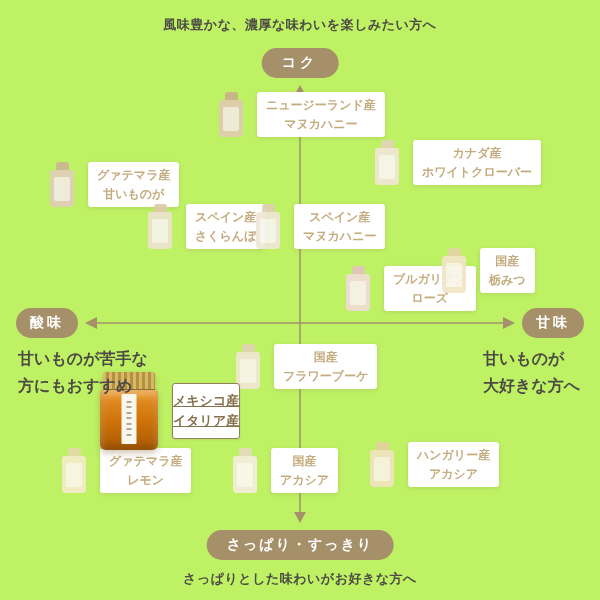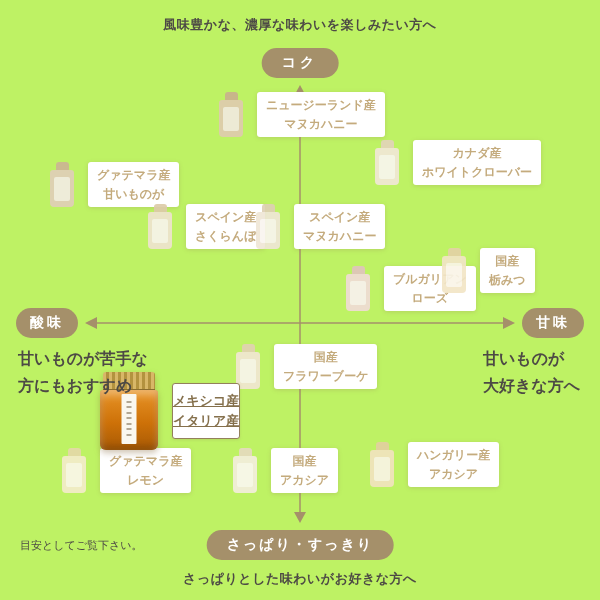--- a/index.html
+++ b/index.html
@@ -231,16 +231,15 @@
           <div class="b-strip"></div>
         </div>
     </div>
     <div class="plabel">
       <div>ハンガリー産</div>
         <div>アカシア</div>
     </div>
   </div>
 
   <div class="disclaimer" style="left:20px;top:536px;">
-    <div>目安としてご覧下さい。</div>
   </div>
 
 </div>
 
 </body></html>

